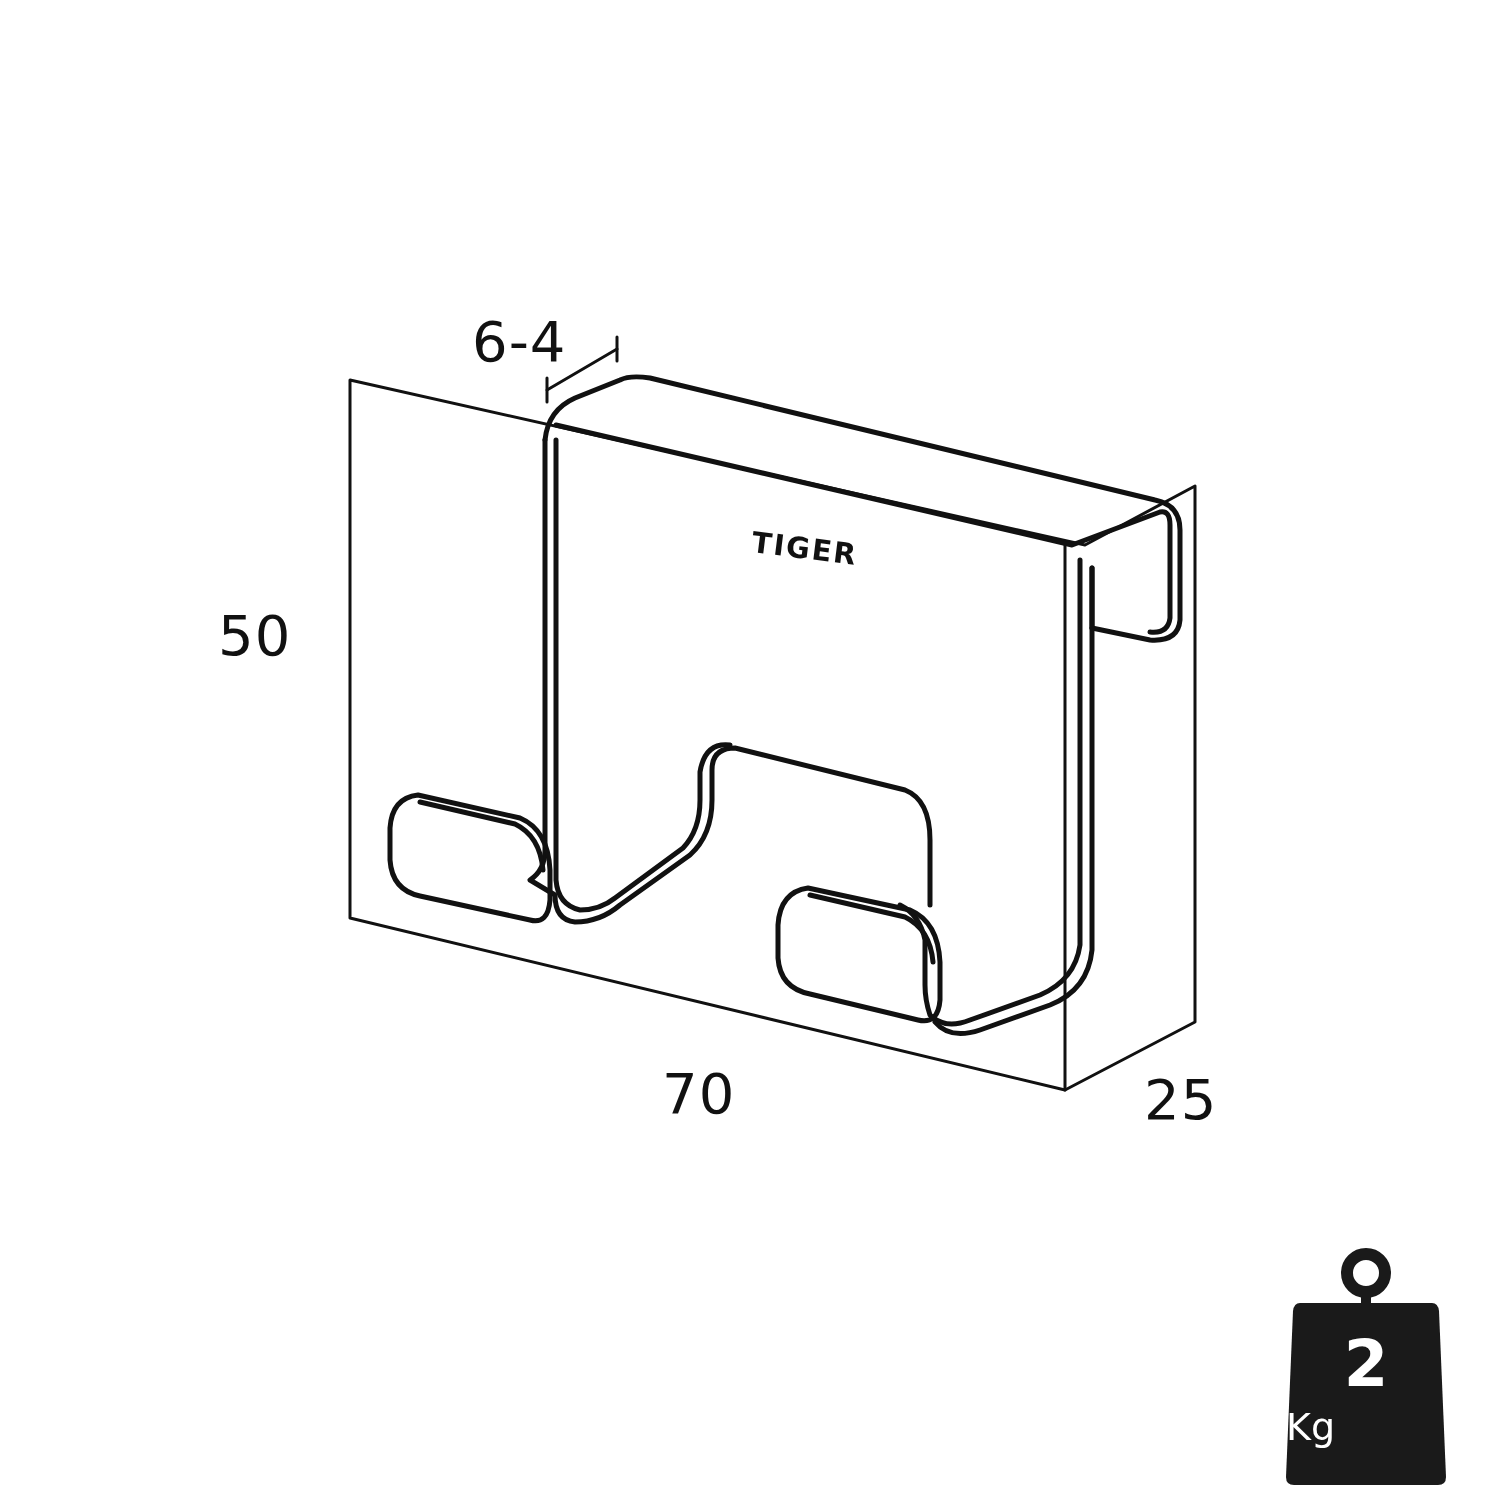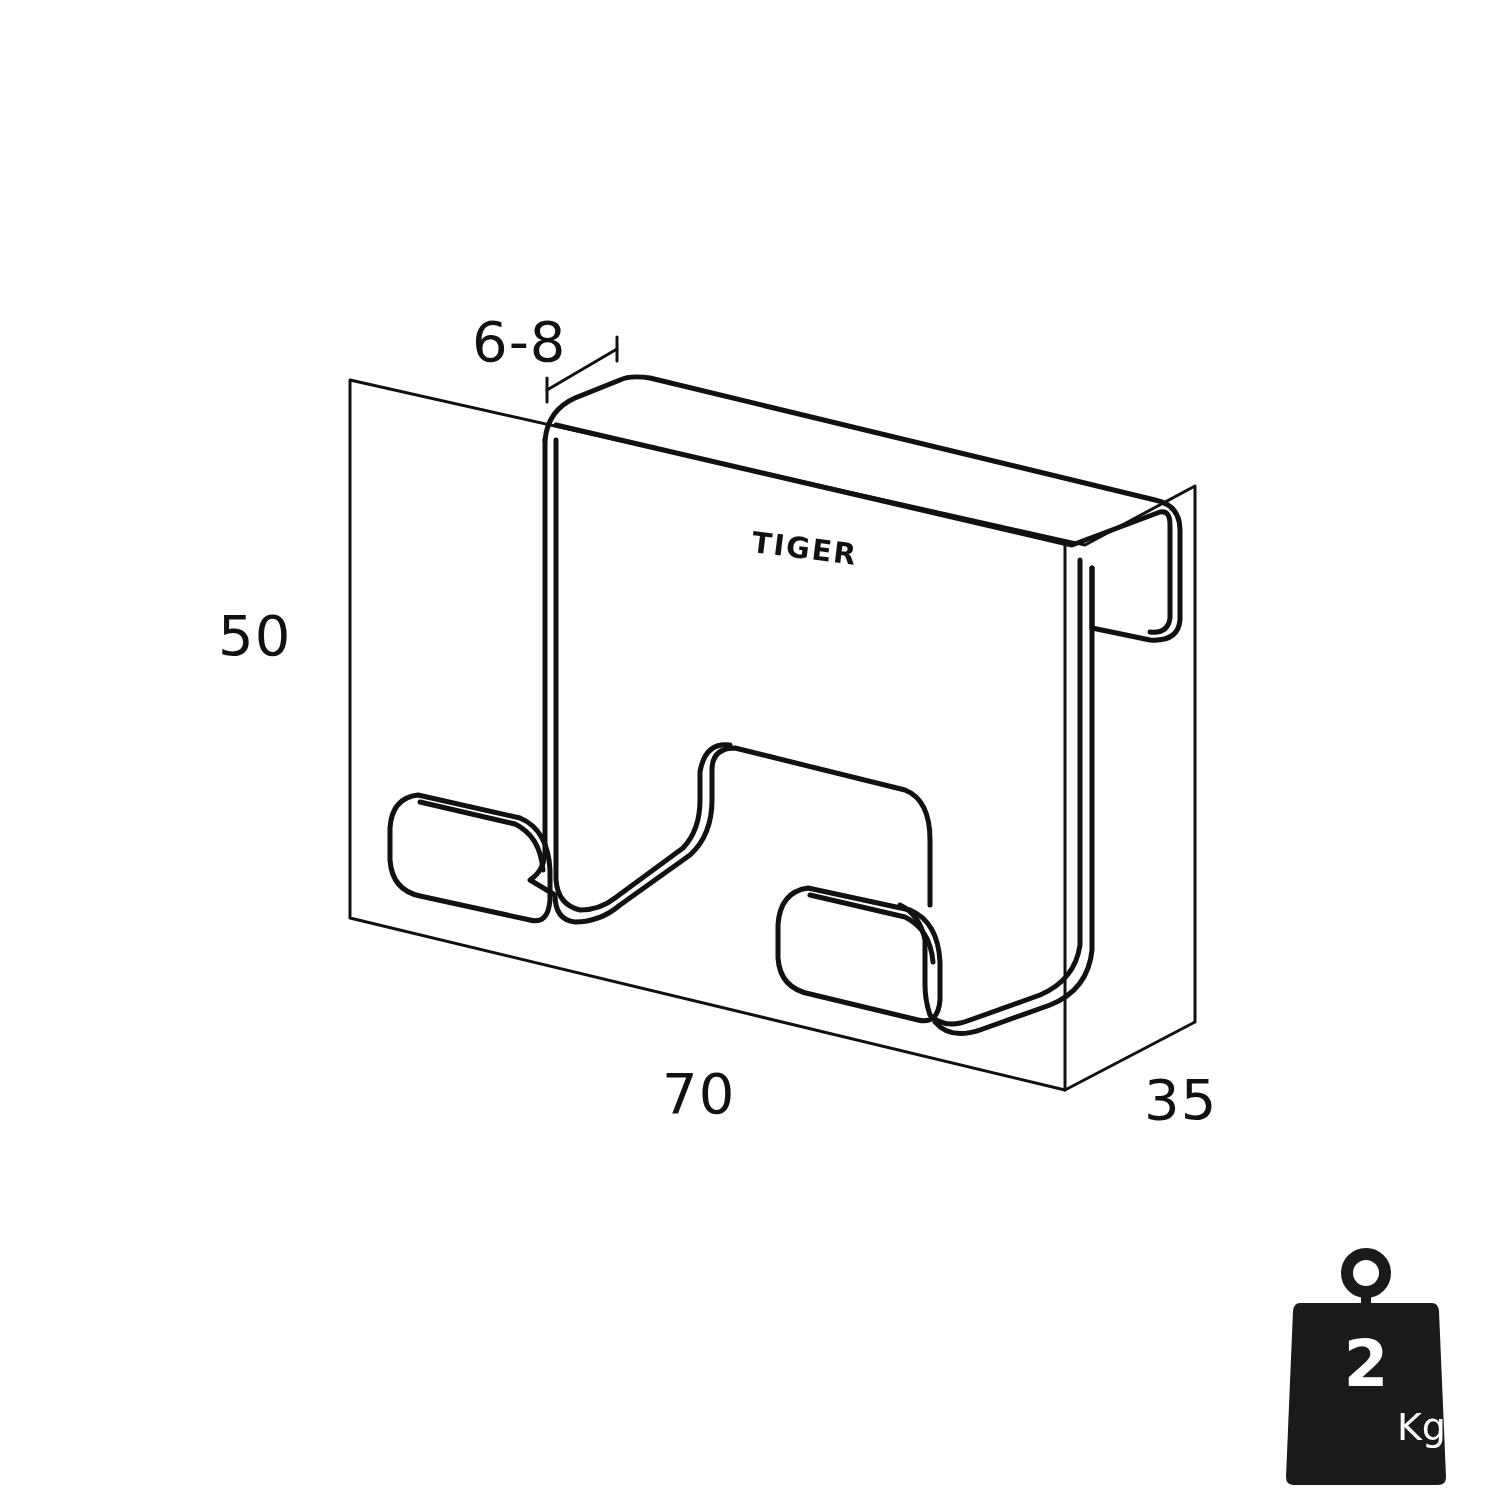--- a/index.html
+++ b/index.html
@@ -2,21 +2,21 @@
 <html><head>
   <meta charset="utf-8">
   <style>
     html, body { margin: 0; padding: 0; background: #ffffff; }
     .canvas { position: relative; width: 1500px; height: 1500px; background: #ffffff; overflow: hidden; }
     svg.drawing { position: absolute; left: 0; top: 0; width: 1500px; height: 1500px; }
     .dim { position: absolute; font-family: "DejaVu Sans", sans-serif; font-weight: normal; color: #111111; font-size: 56px; letter-spacing: 1px; line-height: 1; }
     .brand { position: absolute; left: 752px; top: 525px; font-family: "DejaVu Sans", sans-serif; font-weight: bold; font-size: 29px; letter-spacing: 2px; color: #111111; transform: rotate(7deg); transform-origin: left center; }
     .weight-badge { position: absolute; left: 1286px; top: 1245px; width: 160px; height: 245px; }
     .weight-num { position: absolute; left: 0; width: 160px; top: 87px; text-align: center; font-family: "DejaVu Sans", sans-serif; font-weight: bold; font-size: 64px; color: #ffffff; line-height: 1; }
-    .weight-unit { position: absolute; left: 0; width: 160px; top: 163px; text-align: right; font-family: "DejaVu Sans", sans-serif; font-size: 38px; color: #ffffff; line-height: 1; }
+    .weight-unit { position: absolute; left: 0; width: 160px; top: 163px; text-align: left; font-family: "DejaVu Sans", sans-serif; font-size: 38px; color: #ffffff; line-height: 1; }
   </style>
 </head>
 <body>
 
 <div class="canvas">
 
   <svg class="drawing" viewBox="0 0 1500 1500" fill="none" stroke="#111111" stroke-linejoin="round" stroke-linecap="round">
 
     <g stroke-width="3">
       <path d="M350 380 L1085 545 L1195 486 L1195 1022 L1065 1090 L350 918 Z"></path>
@@ -48,24 +48,24 @@
     </g>
 
     <g stroke-width="5">
       <path d="M808 888 L910 910 Q938 922 940 962 L940 1000 Q938 1025 918 1020 L810 994 Q780 988 778 958 L778 925 Q780 892 808 888 Z"></path>
       <path d="M810 895 L905 917 Q930 929 933 962"></path>
     </g>
   </svg>
 
   <div class="brand">TIGER</div>
 
-  <div class="dim" style="left:472px; top:314px;">6-8</div>
+  <div class="dim" style="left:472px; top:314px;">6-4</div>
   <div class="dim" style="left:218px; top:608px;text-align:right;">50</div>
   <div class="dim" style="left:662px; top:1066px;">70</div>
-  <div class="dim" style="left:1144px; top:1072px;">35</div>
+  <div class="dim" style="left:1144px; top:1072px;">25</div>
 
   <div class="weight-badge">
     <svg width="160" height="245" viewBox="0 0 160 245">
       <circle cx="80" cy="28" r="19" fill="none" stroke="#1a1a1a" stroke-width="12"></circle>
       <rect x="75" y="45" width="10" height="14" fill="#1a1a1a"></rect>
       <path d="M14 58 L146 58 Q152 58 153 66 L160 232 Q160 240 152 240 L8 240 Q0 240 0 232 L7 66 Q8 58 14 58 Z" fill="#1a1a1a"></path>
     </svg>
     <div class="weight-num">2</div>
     <div class="weight-unit">Kg</div>
   </div>

